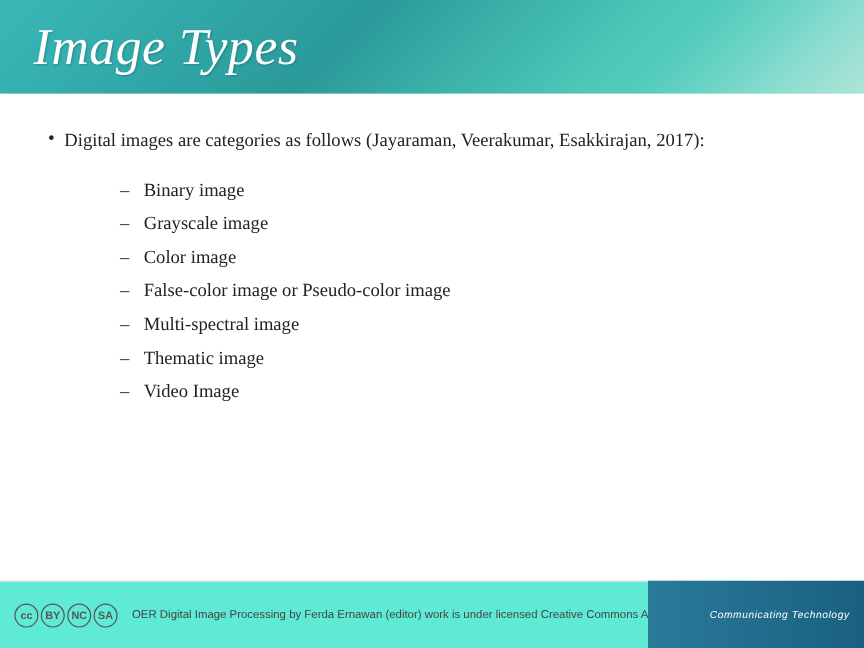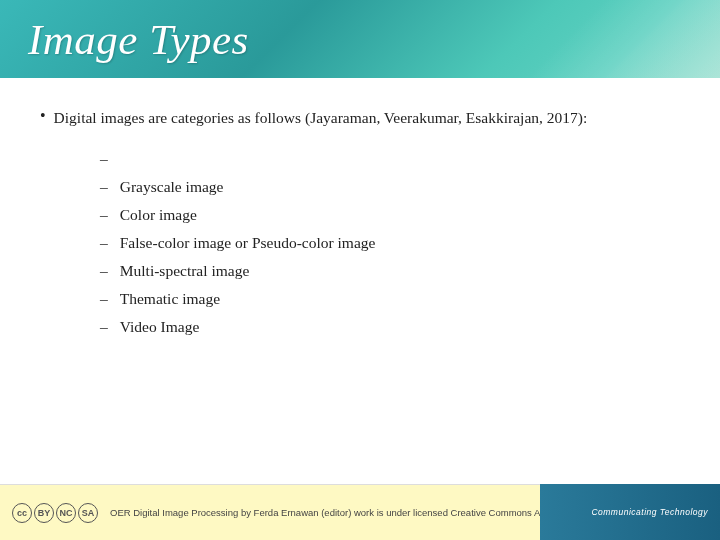--- a/index.html
+++ b/index.html
@@ -98,21 +98,21 @@
       flex-shrink: 0;
     }
 
     
     .footer {
       position: absolute;
       bottom: 0;
       left: 0;
       right: 0;
       height: 56px;
-      background: #fef9c3;
+      background: #5eead4;
       border-top: 1px solid #dddddd;
       display: flex;
       align-items: center;
       padding: 0 12px;
     }
 
     .cc-icons {
       display: flex;
       align-items: center;
       margin-right: 10px;
@@ -175,20 +175,21 @@
 
   <div class="bullet-item">
     <span class="bullet-dot">•</span>
     <span class="intro-text">Digital images are categories as follows (Jayaraman, Veerakumar, Esakkirajan, 2017):</span>
   </div>
 
   <div class="list-container">
 
     <div class="list-item">
       <span class="dash">–</span>
+      <span>Binary image</span>
     </div>
 
     <div class="list-item">
       <span class="dash">–</span>
       <span>Grayscale image</span>
     </div>
 
     <div class="list-item">
       <span class="dash">–</span>
       <span>Color image</span>

